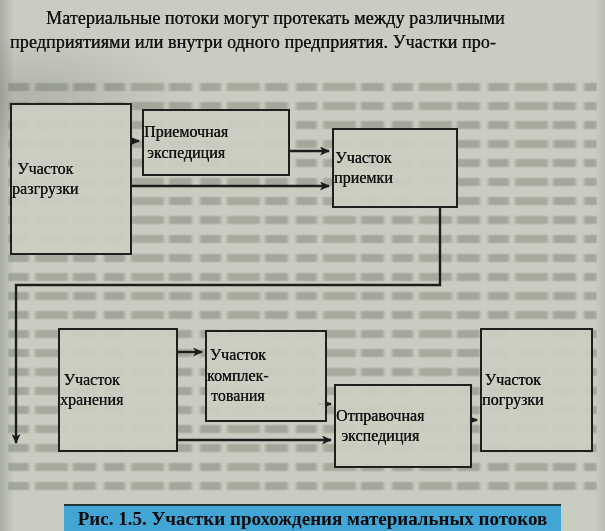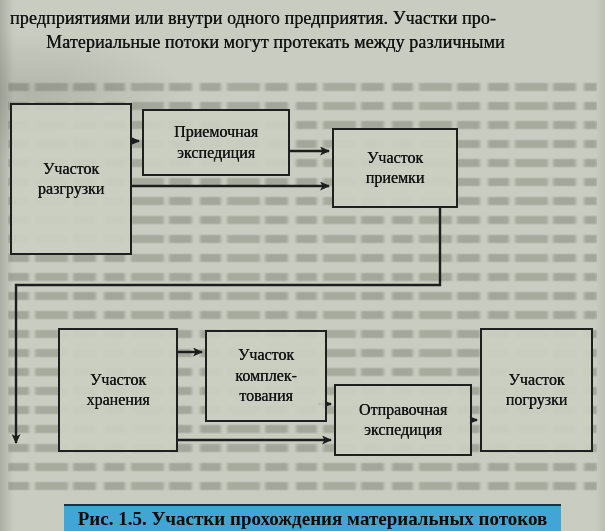--- a/index.html
+++ b/index.html
@@ -34,54 +34,54 @@
     font-size:18px;line-height:1.36;
     text-shadow:0.35px 0 0 currentColor;
     letter-spacing:0.1px;
   }
   .paragraph .line.first{text-indent:36px;}
   .diagram-svg{position:absolute;left:0;top:0;z-index:2;}
   .node{
     position:absolute;z-index:3;box-sizing:border-box;
     border:2px solid #1f1f1f;
     background:rgba(203,207,194,0.92);
-    display:flex;align-items:center;justify-content:center;
+    display:flex;align-items:center;justify-content:flex-start;
     text-align:center;
   }
   .node-label{
     white-space:pre-line;
     font-size:16px;line-height:1.28;
     text-shadow:0.35px 0 0 currentColor;
   }
   .node-unloading{left:10px;top:103px;width:122px;height:152px;}
   .node-receiving-expedition{left:142px;top:109px;width:148px;height:67px;}
   .node-acceptance{left:332px;top:128px;width:126px;height:80px;}
   .node-storage{left:58px;top:328px;width:120px;height:124px;}
   .node-picking{left:205px;top:330px;width:122px;height:92px;}
-  .node-dispatch-expedition{left:334px;top:384px;width:138px;height:72px;}
+  .node-dispatch-expedition{left:334px;top:384px;width:138px;height:84px;}
   .node-loading{left:480px;top:328px;width:113px;height:124px;}
   .figure-caption{
     position:absolute;left:64px;top:504px;width:497px;z-index:4;
     background:#41a5d6;
     border-top:2px solid #20323c;
     text-align:center;
     font-size:19px;font-weight:700;color:#0a0a0a;
     padding:2px 0 3px 0;
   }
   .figure-caption .cap-label{font-weight:700;}
 </style>
 </head>
 <body>
 
 <div class="page-shade"></div>
 <div class="bleed"></div>
 
 <div class="paragraph">
+  <div class="line first">Материальные потоки могут протекать между различными</div>
   <div class="line">предприятиями или внутри одного предприятия. Участки про-</div>
-  <div class="line first">Материальные потоки могут протекать между различными</div>
 </div>
 
 <svg class="diagram-svg" width="605" height="531" viewBox="0 0 605 531">
   <defs>
     <marker id="ah" markerWidth="10" markerHeight="9" refX="9" refY="4.5" orient="auto" markerUnits="userSpaceOnUse">
       <path d="M0,0 L10,4.5 L0,9 L2.5,4.5 Z" fill="#1d1d1d"></path>
     </marker>
   </defs>
   <g fill="none" stroke="#1d1d1d" stroke-width="2.4">
     <path d="M132,141 H139" marker-end="url(#ah)"></path>

